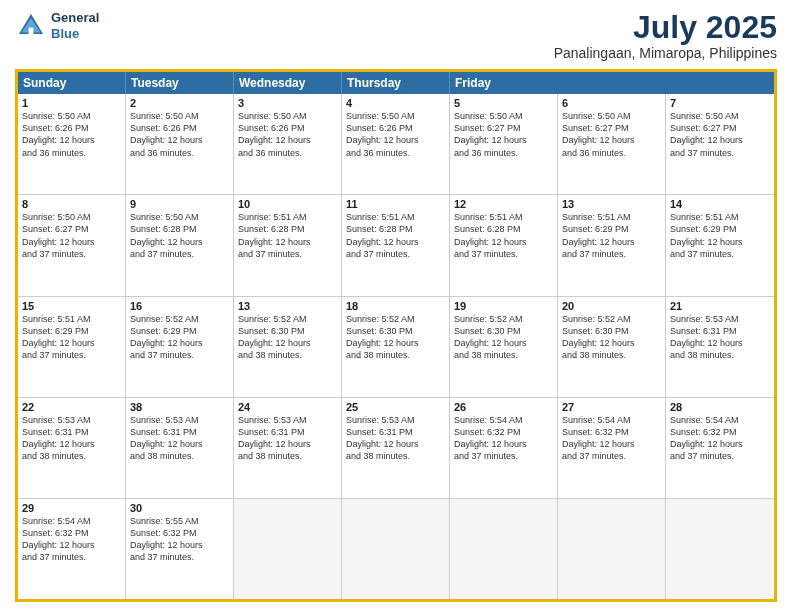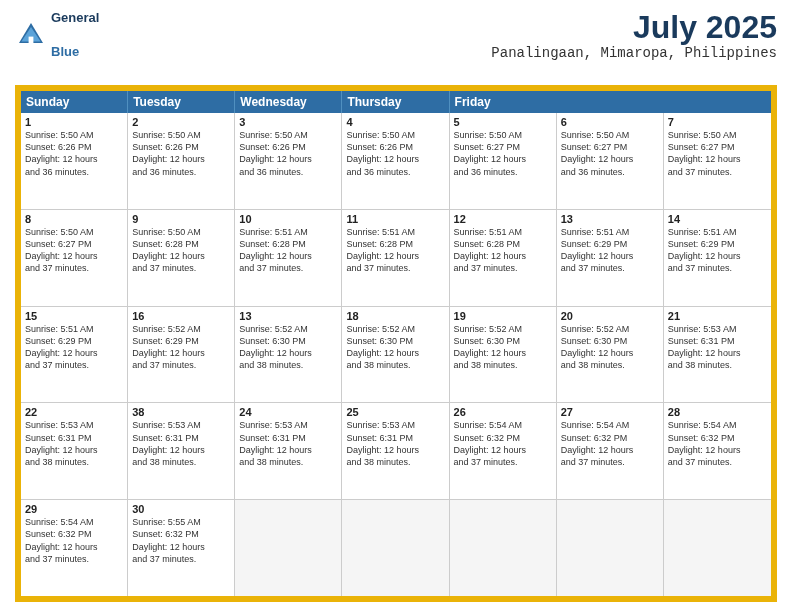--- a/index.html
+++ b/index.html
@@ -9,21 +9,20 @@
       font-family: Arial, sans-serif;
       background: #fff;
       overflow: hidden;
     }
     .page {
       width: 792px;
       height: 612px;
       padding: 10px 15px;
       display: flex;
       flex-direction: column;
-      gap: 16px;
     }
     .header {
       display: flex;
       justify-content: space-between;
       align-items: flex-start;
       margin-bottom: 8px;
     }
     .logo {
       display: flex;
       align-items: center;
@@ -44,27 +43,26 @@
     }
     .month-title {
       font-size: 32px;
       font-weight: bold;
       color: #1a3a5c;
       line-height: 1.1;
     }
     .subtitle {
       font-size: 14px;
       color: #333;
-      font-family: Liberation Mono, monospace;
     }
     .calendar {
       flex: 1;
       display: flex;
       flex-direction: column;
-      border: 6px solid #eab308;
+      border: 3px solid #eab308;
     }
     .cal-header {
       display: grid;
       grid-template-columns: repeat(7, 1fr);
       background: #2e6da4;
     }
     .cal-header-cell {
       color: #fff;
       font-size: 12px;
       font-weight: bold;
@@ -121,21 +119,21 @@
 <div class="page">
   <div class="header">
     <div class="logo">
       <svg class="logo-icon" viewBox="0 0 40 40">
         <polygon points="20,5 35,30 5,30" fill="#2e6da4"></polygon>
         <polygon points="20,10 32,28 8,28" fill="#5ba3d9"></polygon>
         <rect x="17" y="22" width="6" height="8" fill="#fff"></rect>
       </svg>
       <div>
         <div class="logo-text" style="font-size:13px;">General</div>
-        <div class="logo-text" style="font-size:13px;color:#2e6da4;margin-top:18px;">Blue</div>
+        <div class="logo-text" style="font-size:13px;color:#2e6da4;">Blue</div>
       </div>
     </div>
     <div class="title-block">
       <div class="month-title">July 2025</div>
       <div class="subtitle">Panalingaan, Mimaropa, Philippines</div>
     </div>
   </div>
 
   <div class="calendar">
     <div class="cal-header">

